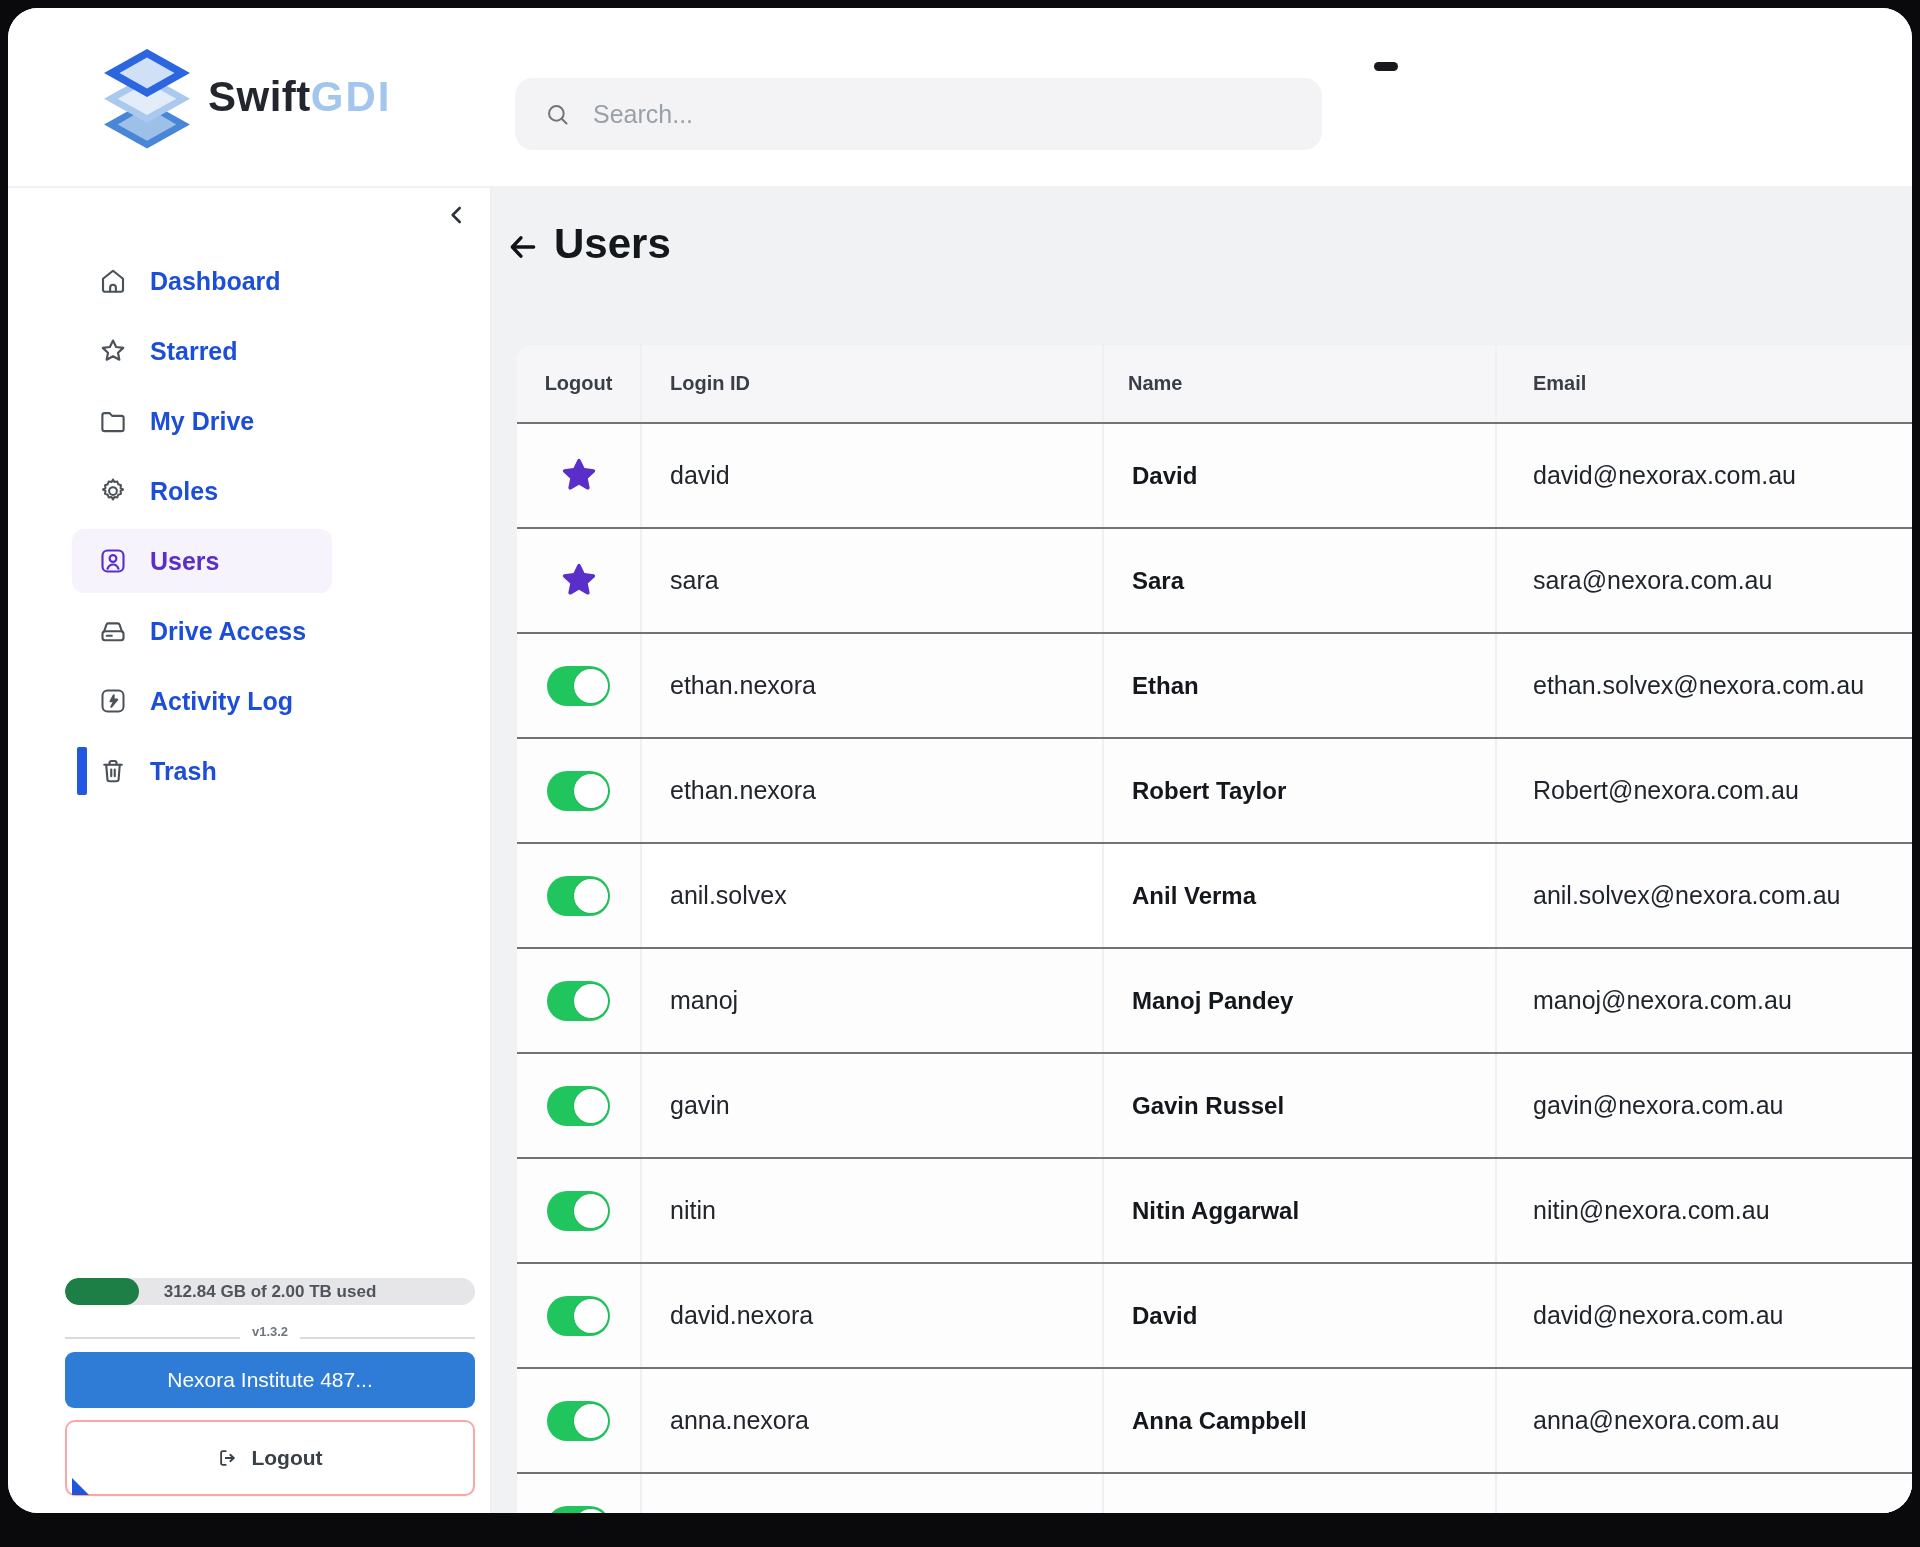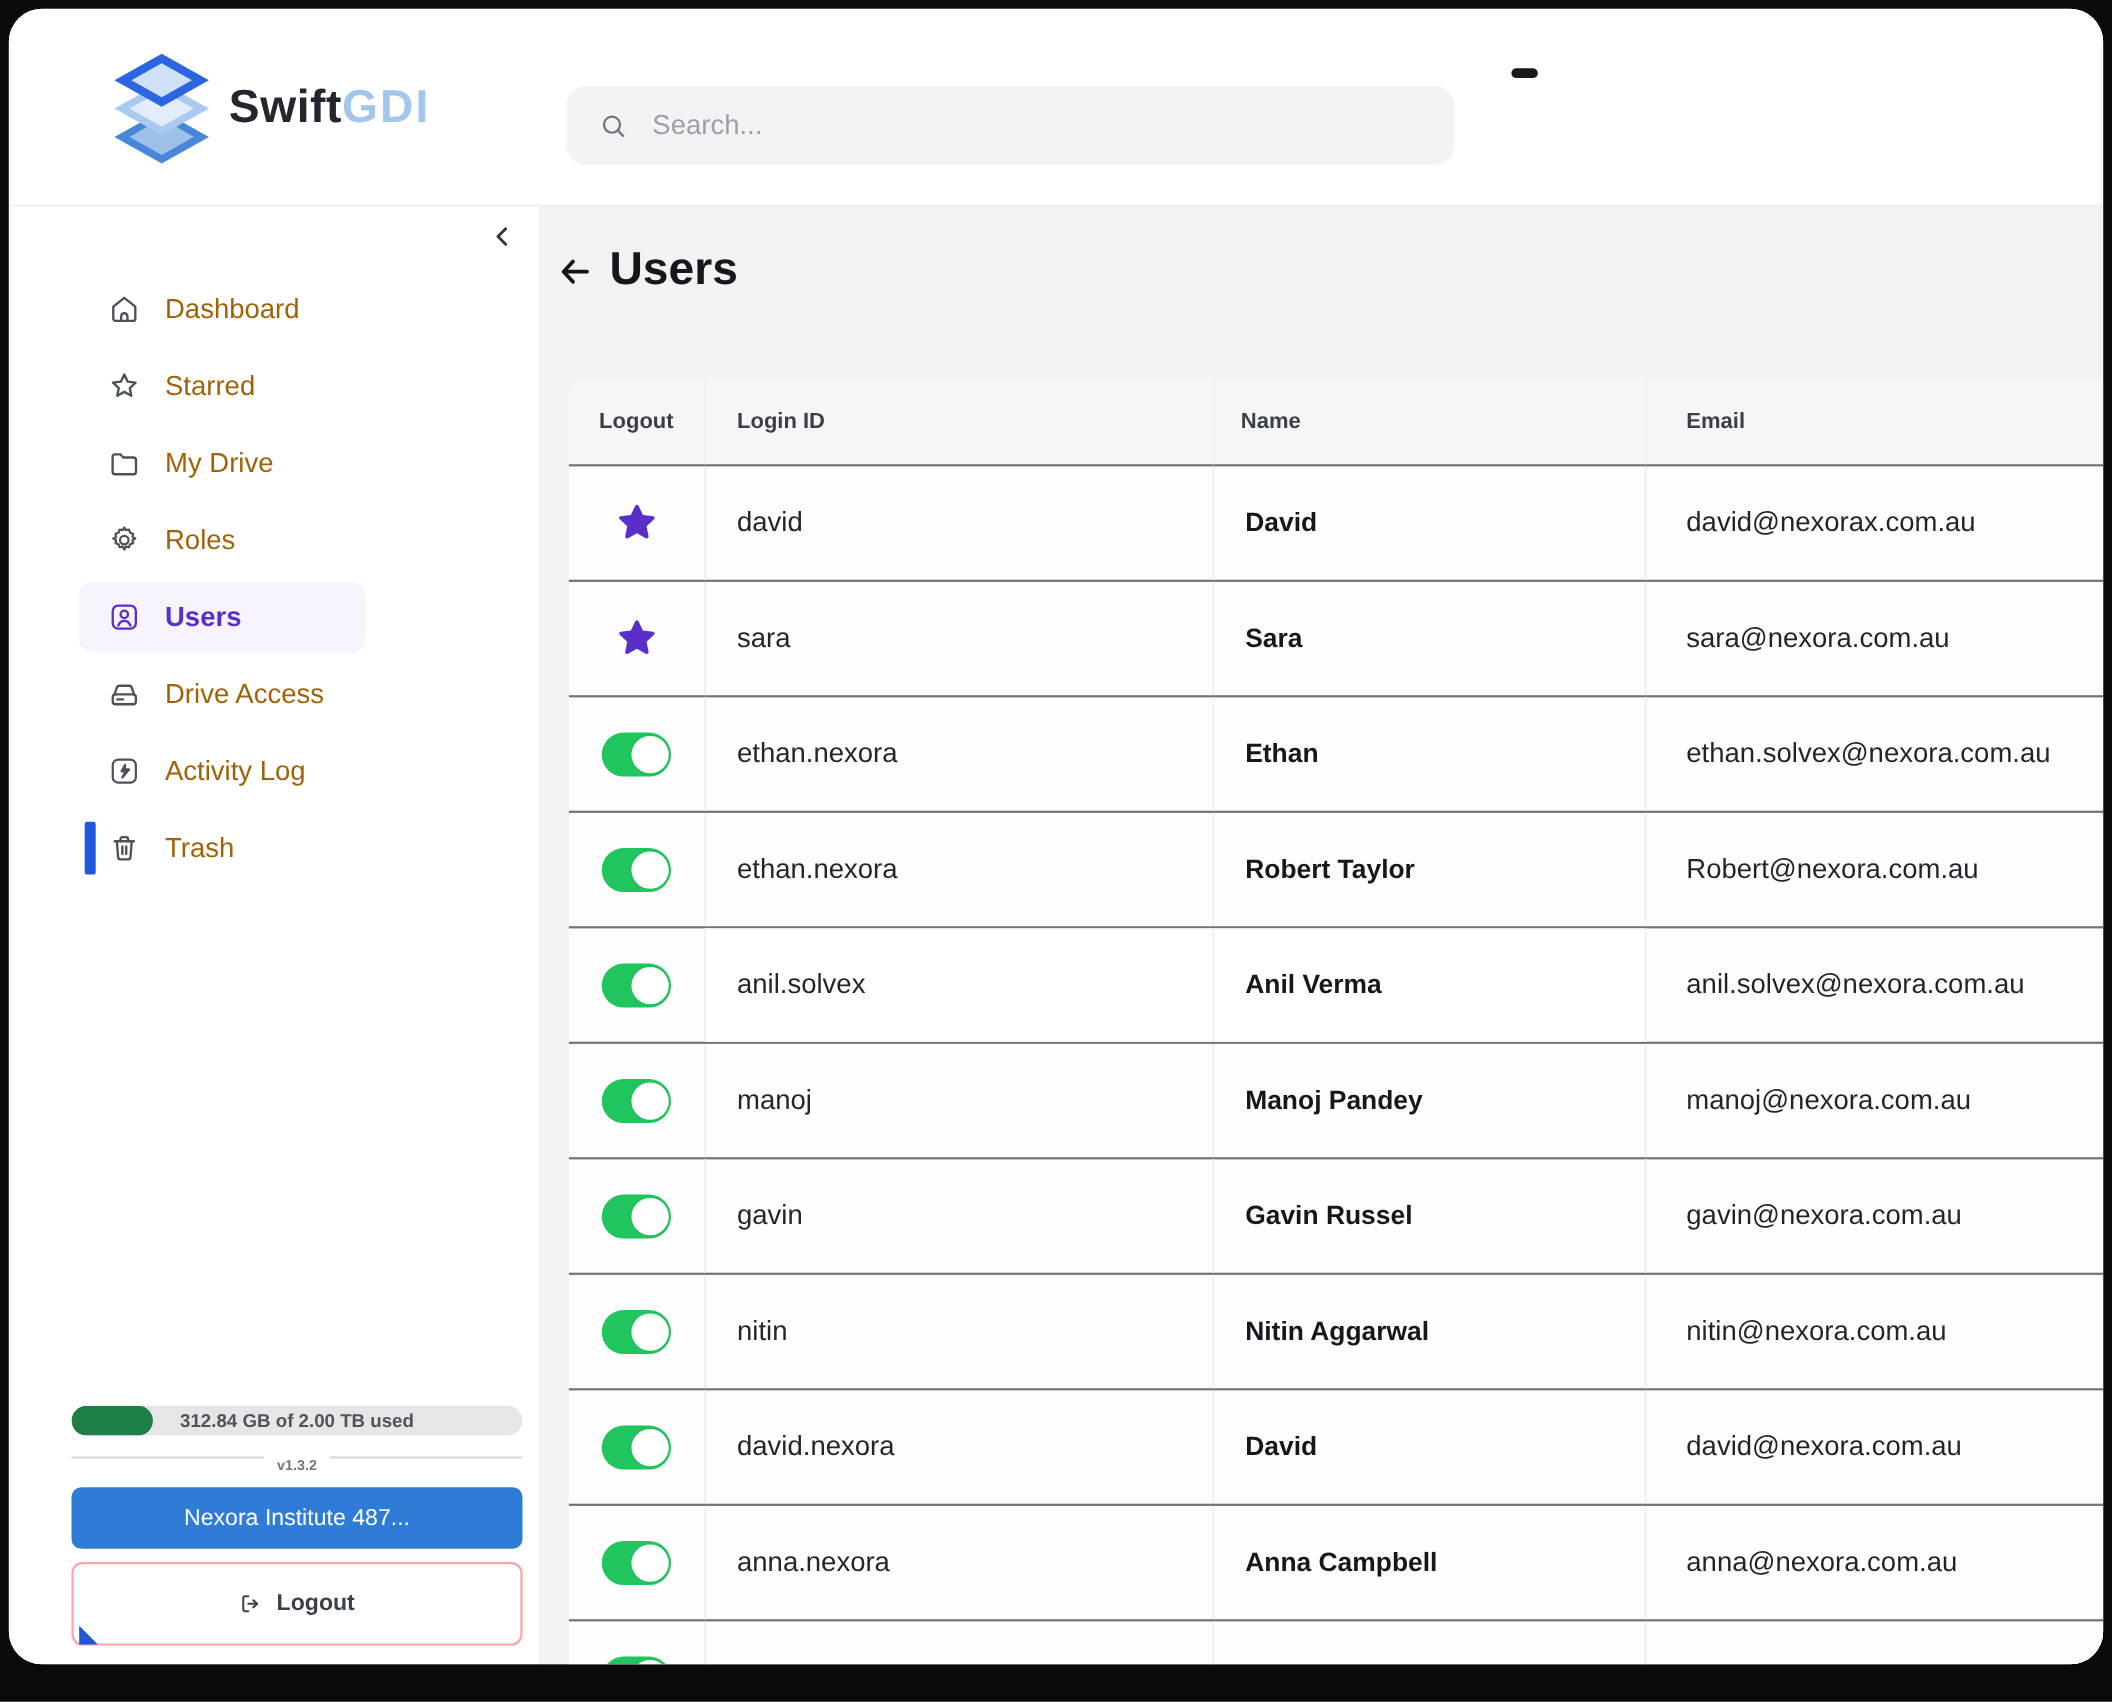--- a/index.html
+++ b/index.html
@@ -23,31 +23,31 @@
   .search-bar .icn{width:27px;height:27px;margin-left:29px;color:#70757d;flex:0 0 auto;}
   .search-input{flex:1;border:none;outline:none;background:transparent;font-size:25px;color:#3c4149;padding-left:22px;font-family:"Liberation Sans",sans-serif;}
   .search-input::placeholder{color:#9aa0a8;}
   .win-dash{position:absolute;left:1366px;top:54px;width:24px;height:9px;border-radius:4.5px;background:#17191d;z-index:7;}
   
   .sidebar{position:absolute;left:0;top:180px;width:482px;bottom:0;background:#fff;border-right:1px solid #ededf0;z-index:5;}
   .collapse-btn{position:absolute;left:436px;top:14px;width:26px;height:26px;color:#2f343b;cursor:pointer;}
   .nav{position:absolute;left:0;top:58px;right:0;}
   .nav-item{position:relative;height:70px;display:flex;align-items:center;padding-left:90px;cursor:pointer;}
   .nav-item .icn{width:30px;height:30px;color:#4b5158;position:relative;z-index:1;flex:0 0 auto;}
-  .nav-label{margin-left:22px;font-size:25px;font-weight:400;color:#a16207;position:relative;z-index:1;}
+  .nav-label{margin-left:22px;font-size:25px;font-weight:700;color:#1d4ed8;position:relative;z-index:1;}
   .nav-item.active .icn{color:var(--accent-purple,#5a2ec8);}
   .nav-item.active .nav-label{color:var(--accent-purple,#5a2ec8);font-weight:700;}
   .nav-item.active::before{content:"";position:absolute;left:64px;top:3px;width:260px;height:64px;background:#f6f3fc;border-radius:12px;z-index:0;}
   .nav-marker{position:absolute;left:69px;top:11px;width:10px;height:48px;background:var(--marker-blue,#2257e0);border-radius:2px;}
   .icn svg{width:100%;height:100%;display:block;}
   
   .storage-track{position:absolute;left:57px;top:1270px;width:410px;height:27px;border-radius:14px;background:#e6e6e9;overflow:hidden;z-index:8;}
   .storage-fill{height:100%;border-radius:14px;background:var(--progress-green,#1d7f45);}
   .storage-text{position:absolute;left:57px;top:1274px;width:410px;text-align:center;font-size:17px;font-weight:700;color:#4f545b;z-index:9;}
-  .version-row{position:absolute;left:57px;top:1316px;width:410px;display:flex;align-items:flex-start;gap:12px;z-index:8;}
+  .version-row{position:absolute;left:57px;top:1316px;width:410px;display:flex;align-items:flex-end;gap:12px;z-index:8;}
   .version-row .rule{flex:1;border-top:2px solid #d9d9de;height:0;}
   .version-text{font-size:13px;color:#71767e;font-weight:600;}
   .org-btn{position:absolute;left:57px;top:1344px;width:410px;height:56px;border:none;border-radius:9px;background:var(--primary-blue,#2e7cd6);color:#fff;font-size:21px;font-weight:400;font-family:"Liberation Sans",sans-serif;cursor:pointer;z-index:8;}
   .logout-btn{position:absolute;left:57px;top:1412px;width:410px;height:76px;background:#fff;border:2px solid #fca5a5;border-radius:10px;display:flex;align-items:center;justify-content:center;gap:12px;font-size:21px;font-weight:600;color:#3a4048;font-family:"Liberation Sans",sans-serif;cursor:pointer;z-index:8;box-shadow:0 1px 2px rgba(0,0,0,.04);}
   .logout-btn .icn{width:22px;height:22px;color:#3a4048;}
   .corner-triangle{position:absolute;left:64px;top:1470px;width:0;height:0;border-bottom:17px solid #2057d8;border-right:17px solid transparent;z-index:9;}
   
   .content{position:absolute;left:482px;top:180px;right:0;bottom:0;background:#f1f2f4;}
   .back-btn{position:absolute;left:498px;top:222px;width:34px;height:34px;color:#101317;cursor:pointer;z-index:7;}
   .page-title{position:absolute;left:546px;top:212px;font-size:42px;font-weight:800;color:#14171c;z-index:7;margin:0;}

